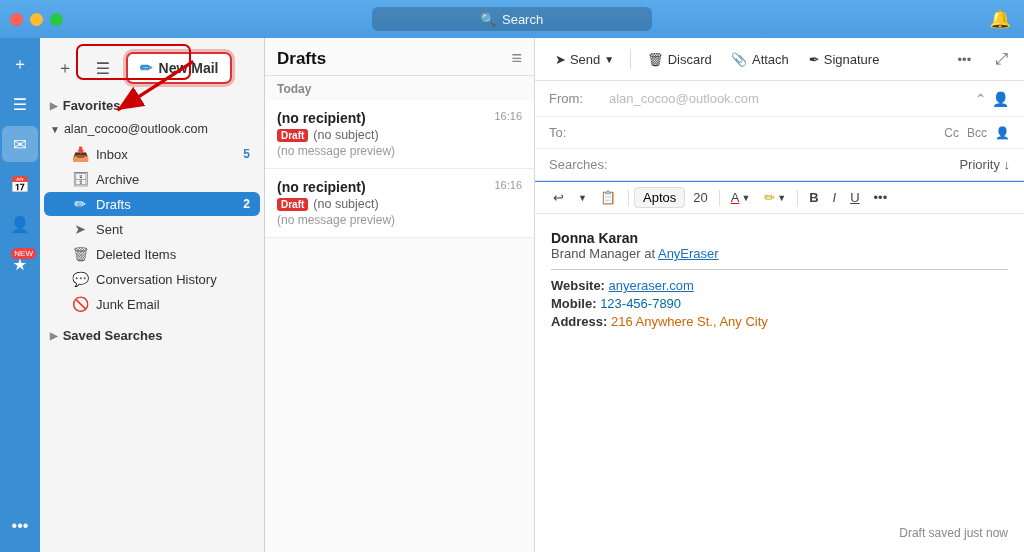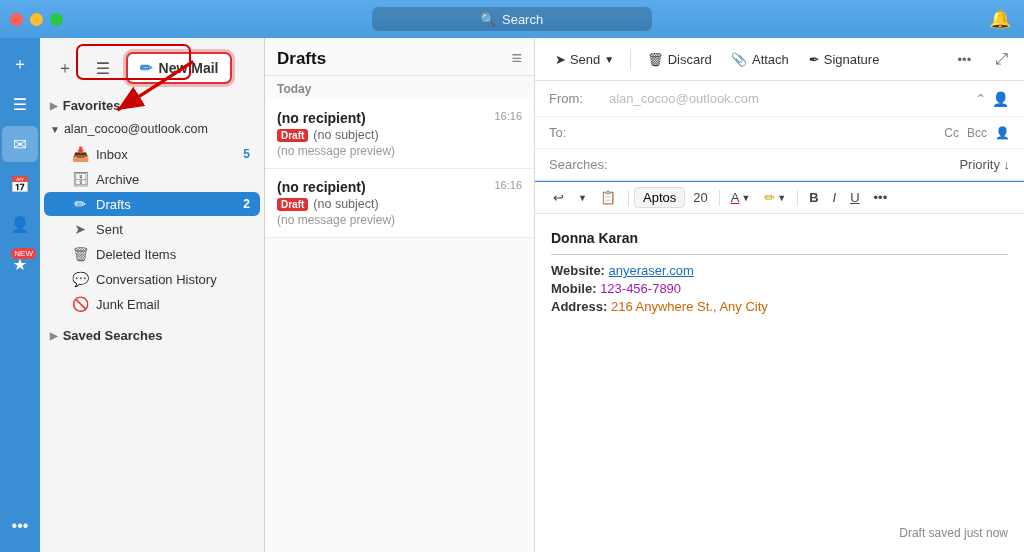--- a/index.html
+++ b/index.html
@@ -334,21 +334,21 @@
       font-size: 13px;
       color: #333;
       position: relative;
     }
     .signature-name { font-weight: 700; font-size: 14px; color: #222; }
     .signature-title { font-size: 13px; color: #555; margin-bottom: 8px; }
     .signature-link { color: #1a6ebf; text-decoration: underline; }
     .signature-divider { border: none; border-top: 1px solid #ccc; margin: 8px 0; }
     .signature-row { font-size: 13px; margin-bottom: 3px; color: #333; }
     .signature-row span.label { font-weight: 600; }
-    .sig-red { color: #a21caf; }
+    .sig-red { color: #0369a1; }
     .sig-orange { color: #cc6600; }
 
     .draft-saved {
       position: absolute;
       bottom: 12px;
       right: 16px;
       font-size: 12px;
       color: #888;
     }
 
@@ -591,20 +591,23 @@
       <div class="format-btn">
         <span style="text-decoration:underline;">U</span>
       </div>
       <div class="format-btn">
         <span>•••</span>
       </div>
     </div>
 
     <div class="compose-body">
       <div class="signature-name">Donna Karan</div>
+      <div class="signature-title">
+        <span>Brand Manager at </span><a class="signature-link">AnyEraser</a>
+      </div>
       <hr class="signature-divider">
       <div class="signature-row">
         <span class="label">Website:</span>
         <span> </span><a class="signature-link">anyeraser.com</a>
       </div>
       <div class="signature-row">
         <span class="label">Mobile:</span>
         <span class="sig-red">123-456-7890</span>
       </div>
       <div class="signature-row">

